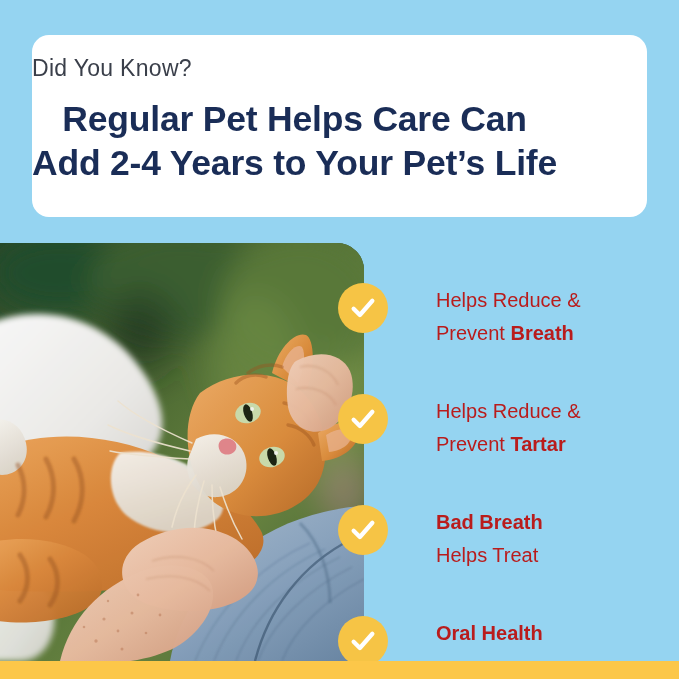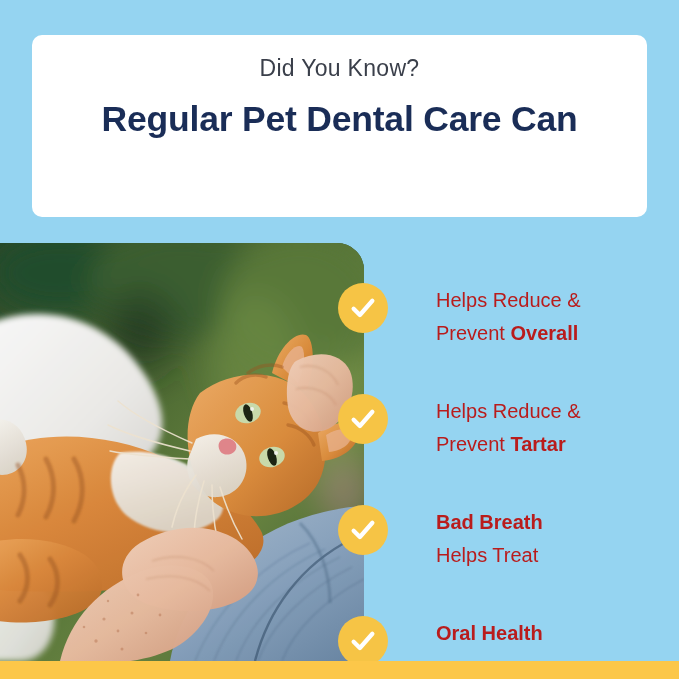--- a/index.html
+++ b/index.html
@@ -23,25 +23,25 @@
   }
 
   
   .header-card {
     position: absolute;
     left: 32px;
     top: 35px;
     width: 615px;
     height: 182px;
     background: #ffffff;
-    border-radius: 10px;
+    border-radius: 17px;
     box-sizing: border-box;
     display: flex;
     flex-direction: column;
-    align-items: center;
+    align-items: flex-start;
     justify-content: flex-start;
     padding-top: 19px;
   }
 
   .eyebrow {
     font-size: 23px;
     font-weight: 300;
     letter-spacing: 0.3px;
     color: #3a3f4a;
     line-height: 1.25;
@@ -122,21 +122,22 @@
   }
 </style>
 </head>
 <body>
 
 <div id="infographic">
 
   <div class="header-card">
     <div class="eyebrow">Did You Know?</div>
     <div class="headline">
-      <span class="hl-line">Regular Pet Dental Care Can</span>
+      <span class="hl-line">Regular Pet Helps Care Can</span>
+      <span class="hl-line">Add 2-4 Years to Your Pet’s Life</span>
     </div>
   </div>
 
   <div class="photo">
     <svg viewBox="0 0 364 418" preserveAspectRatio="xMidYMid slice" aria-hidden="true">
       <defs>
         <linearGradient id="bgFoliage" x1="0" y1="0" x2="1" y2="1">
           <stop offset="0%" stop-color="#2c4a2a"></stop>
           <stop offset="35%" stop-color="#4d6b33"></stop>
           <stop offset="65%" stop-color="#6d8a44"></stop>
@@ -312,21 +313,21 @@
   <div class="checklist">
 
     <div class="check-item">
       <div class="check-circle">
         <svg viewBox="0 0 24 24" aria-hidden="true">
           <path d="M4.5 12.6 L9.5 17.6 L19.5 6.2" fill="none" stroke="#ffffff" stroke-width="3.4" stroke-linecap="round" stroke-linejoin="round"></path>
         </svg>
       </div>
       <div class="check-text">
         <span class="tline">Helps Reduce &amp;</span>
-        <span class="tline"><span>Prevent </span><b>Overall</b></span>
+        <span class="tline"><span>Prevent </span><b>Breath</b></span>
       </div>
     </div>
 
     <div class="check-item">
       <div class="check-circle">
         <svg viewBox="0 0 24 24" aria-hidden="true">
           <path d="M4.5 12.6 L9.5 17.6 L19.5 6.2" fill="none" stroke="#ffffff" stroke-width="3.4" stroke-linecap="round" stroke-linejoin="round"></path>
         </svg>
       </div>
       <div class="check-text">

